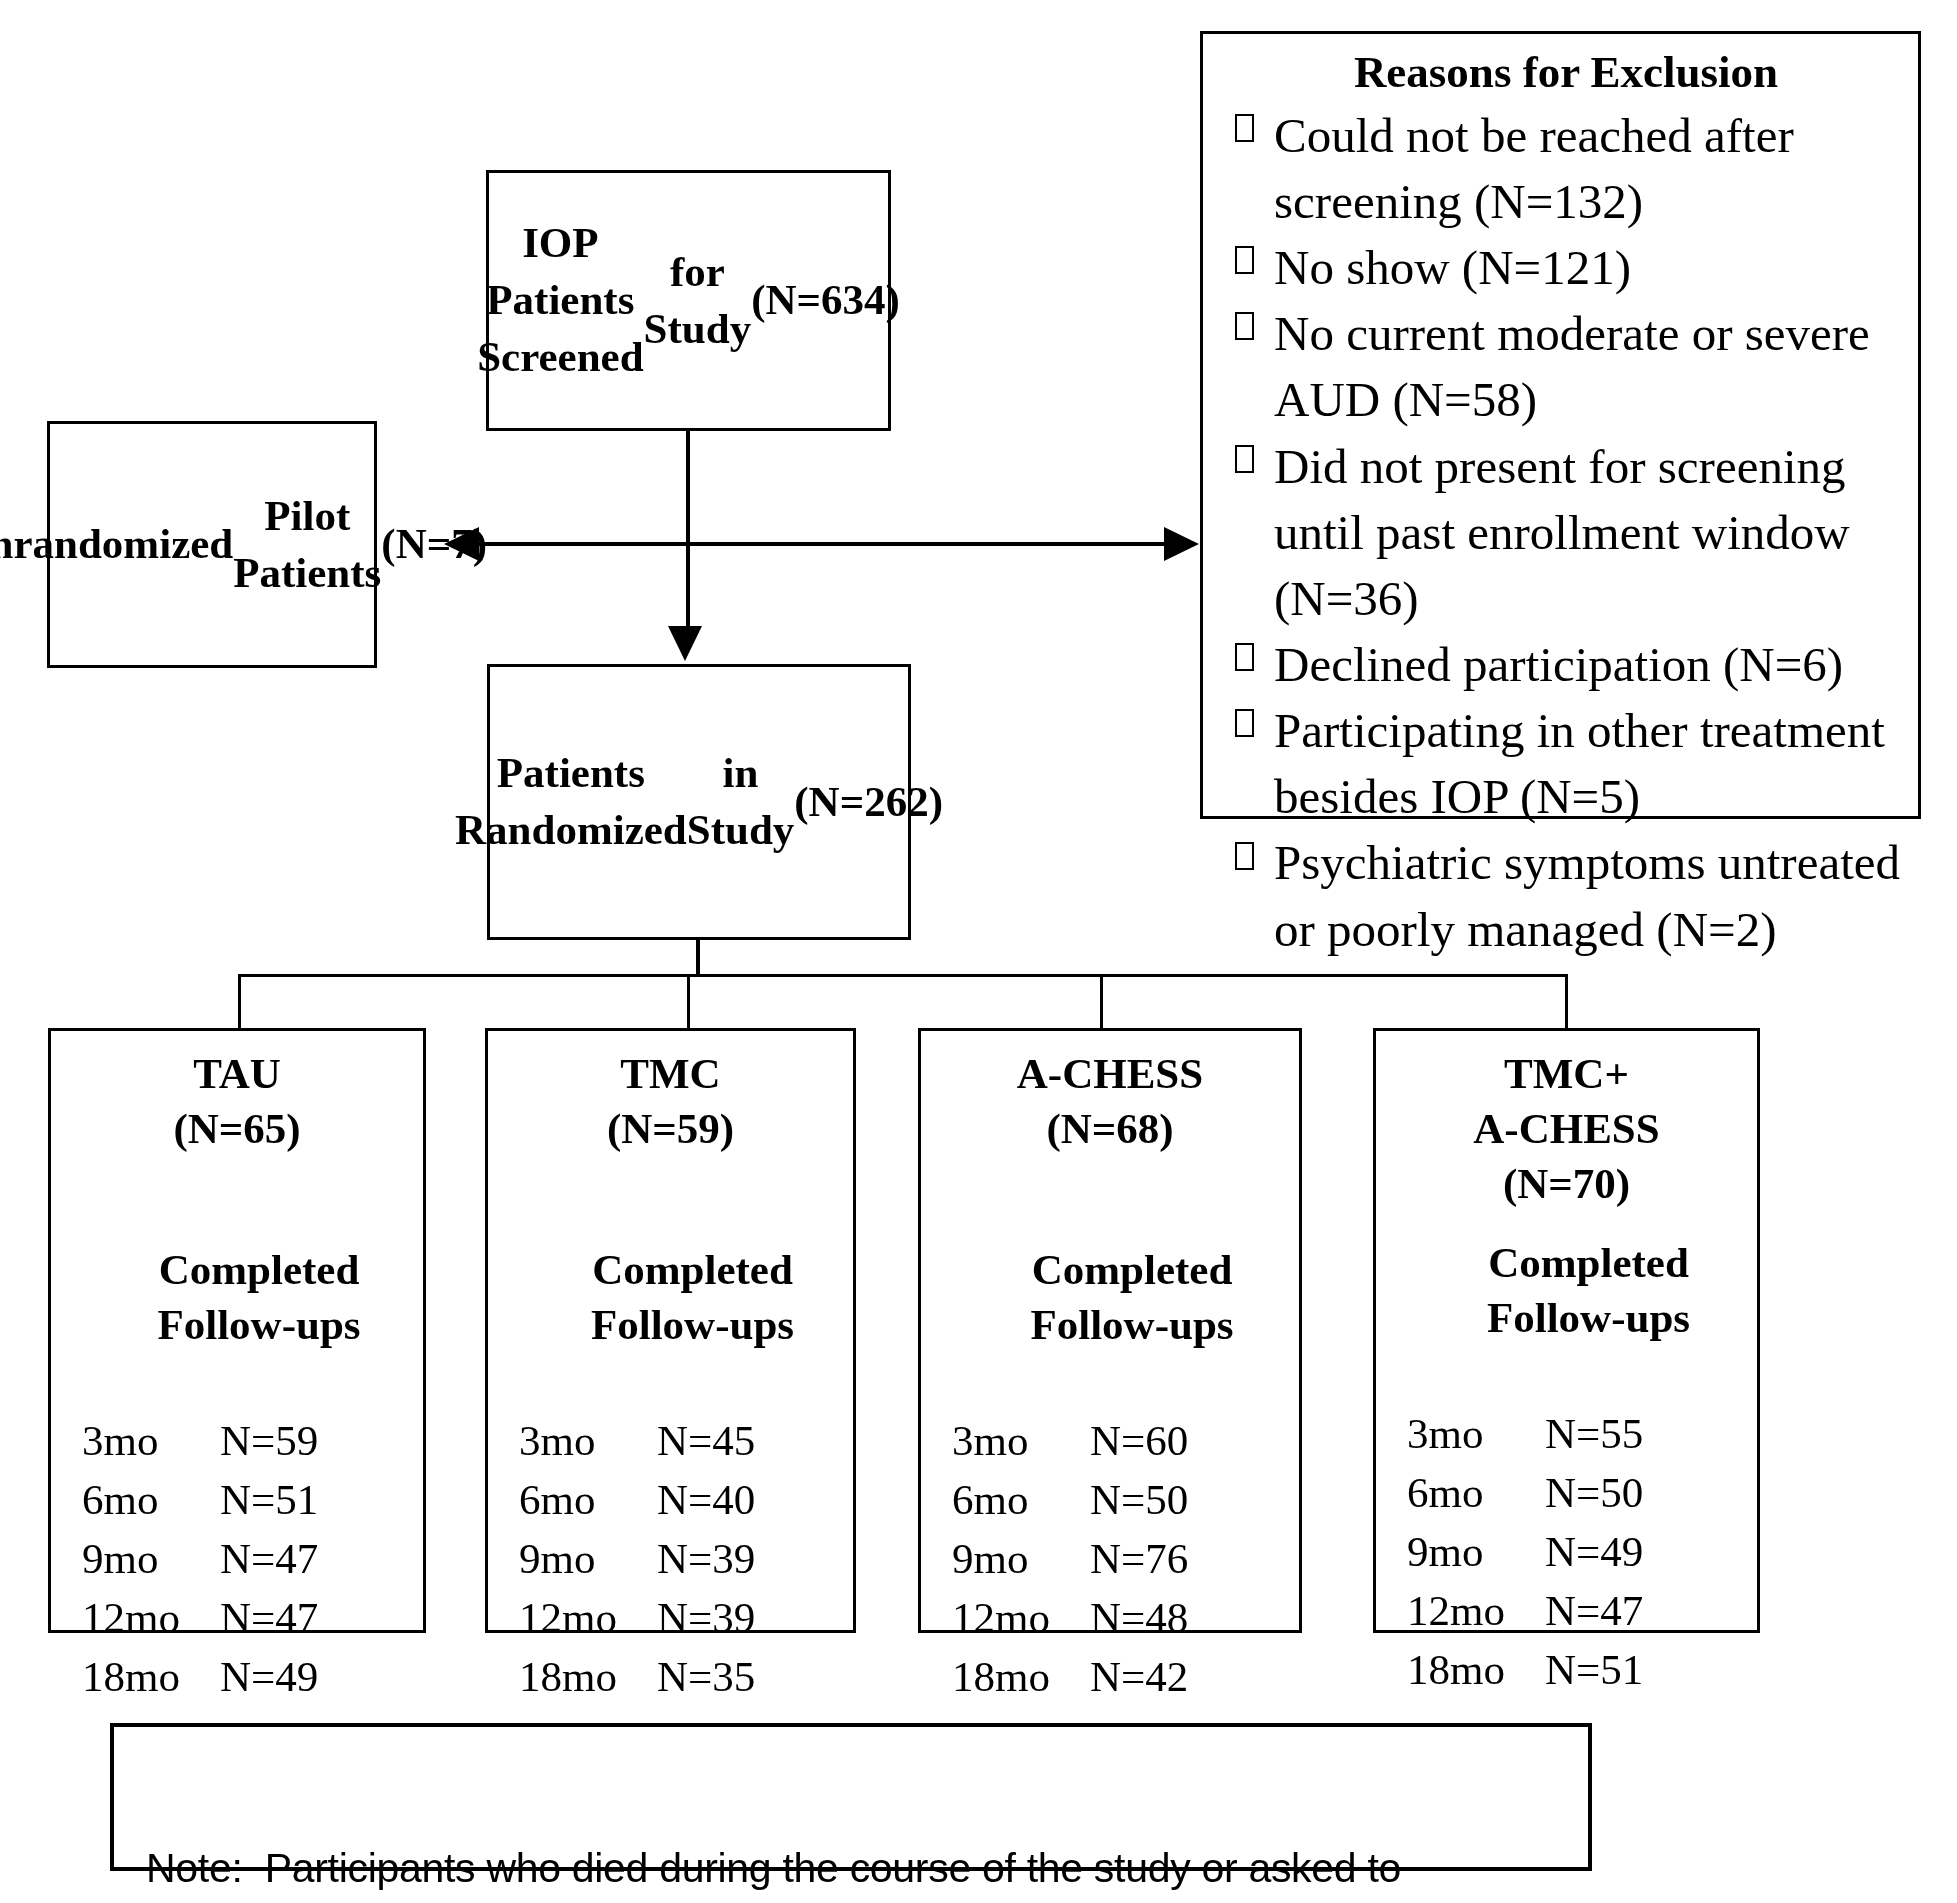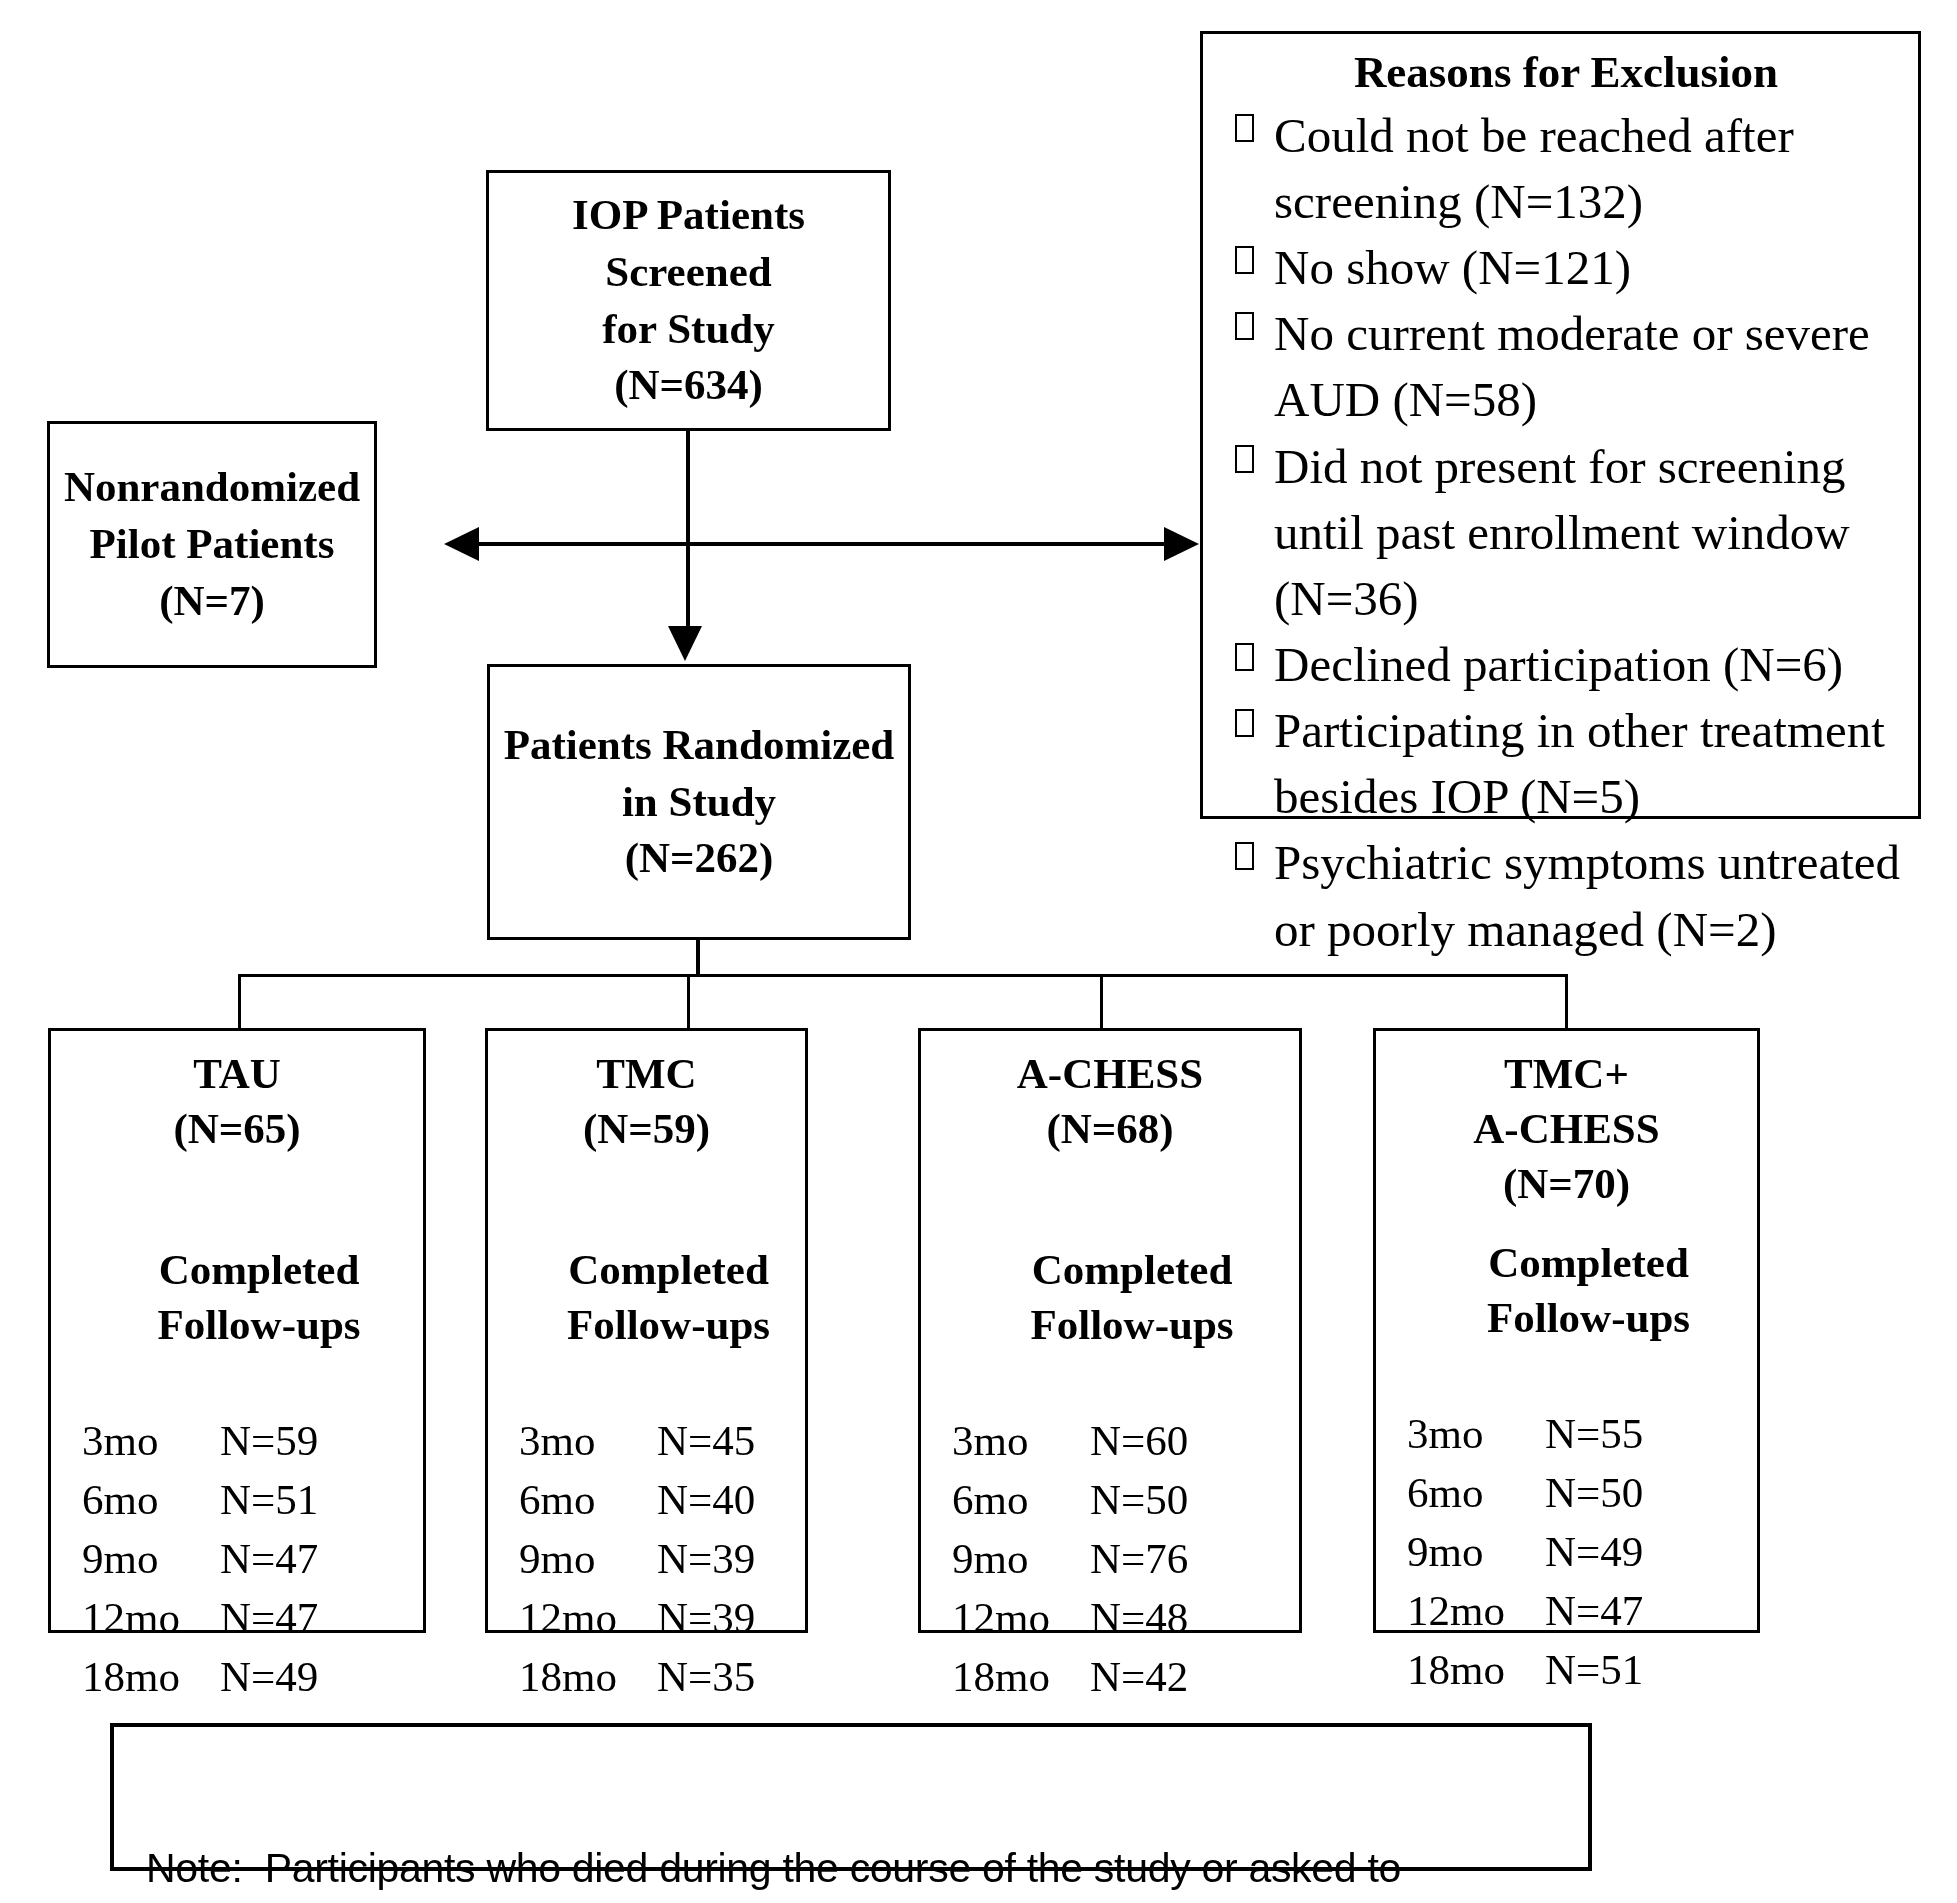--- a/index.html
+++ b/index.html
@@ -5,21 +5,21 @@
   html,body{margin:0;padding:0;background:#ffffff;}
   #stage{
     position:relative;width:1958px;height:1904px;background:#ffffff;
     font-family:"Liberation Serif","DejaVu Serif",serif;color:#000;
     overflow:hidden;
   }
   .box{
     position:absolute;background:#fff;border:3.7px solid #000;box-sizing:border-box;
   }
   .center-text{
-    display:flex;flex-direction:column;justify-content:center;align-items:center;
+    display:flex;flex-direction:row;justify-content:center;align-items:center;
     text-align:center;font-weight:bold;font-size:43px;line-height:1.32;
   }
   
   #exclusion{padding:9.3px 17px 9.3px 0;}
   #exclusion .xtitle{
     text-align:center;font-weight:bold;font-size:45px;line-height:1.2;
     padding-left:28px;margin-top:1.9px;
   }
   #exclusion ul{
     list-style:none;margin:3.7px 0 0 0;padding:0;
@@ -146,21 +146,21 @@
           <span class="gm">12mo</span>
           <span class="gv">N=47</span>
         </div>
       <div class="grow">
           <span class="gm">18mo</span>
           <span class="gv">N=49</span>
         </div>
     </div>
   </div>
 
-  <div class="gbox" style="left:485px;width:323px">
+  <div class="gbox" style="left:485px;width:371px">
     <div class="gtitle">
       <div>TMC</div>
       <div>(N=59)</div>
     </div>
     <div class="gsub">
       <div>Completed</div>
       <div>Follow-ups</div>
     </div>
     <div class="grows">
       <div class="grow">

